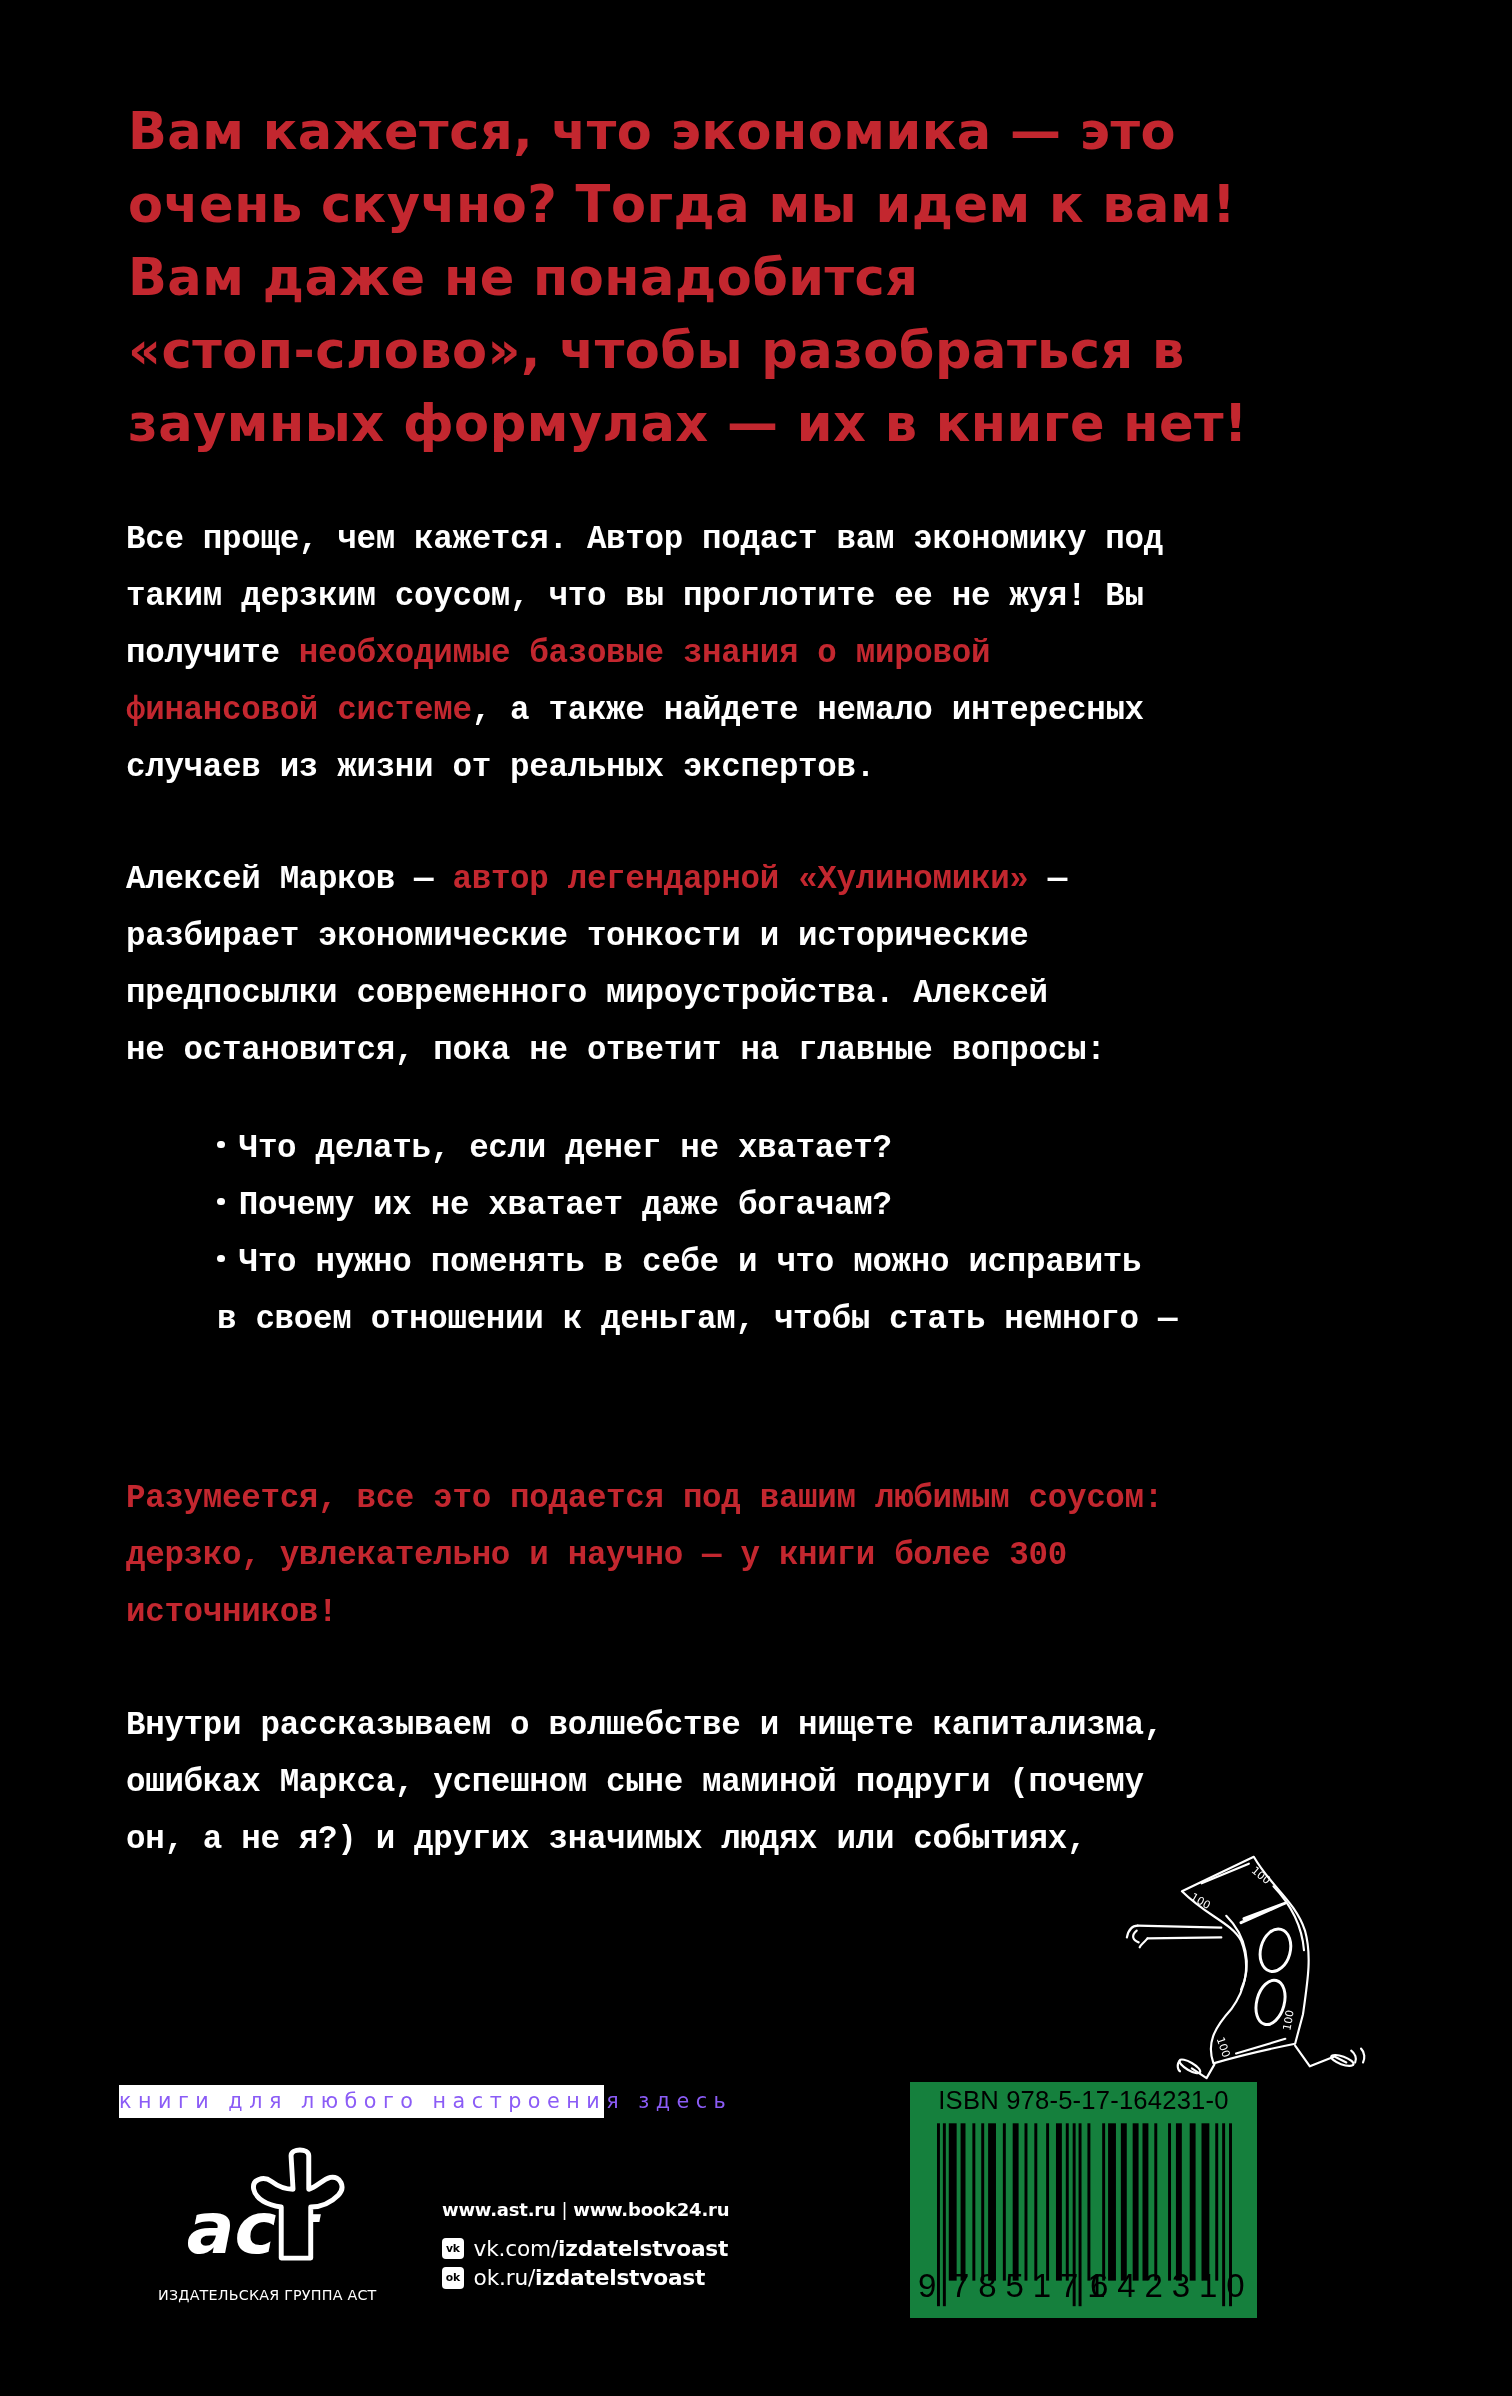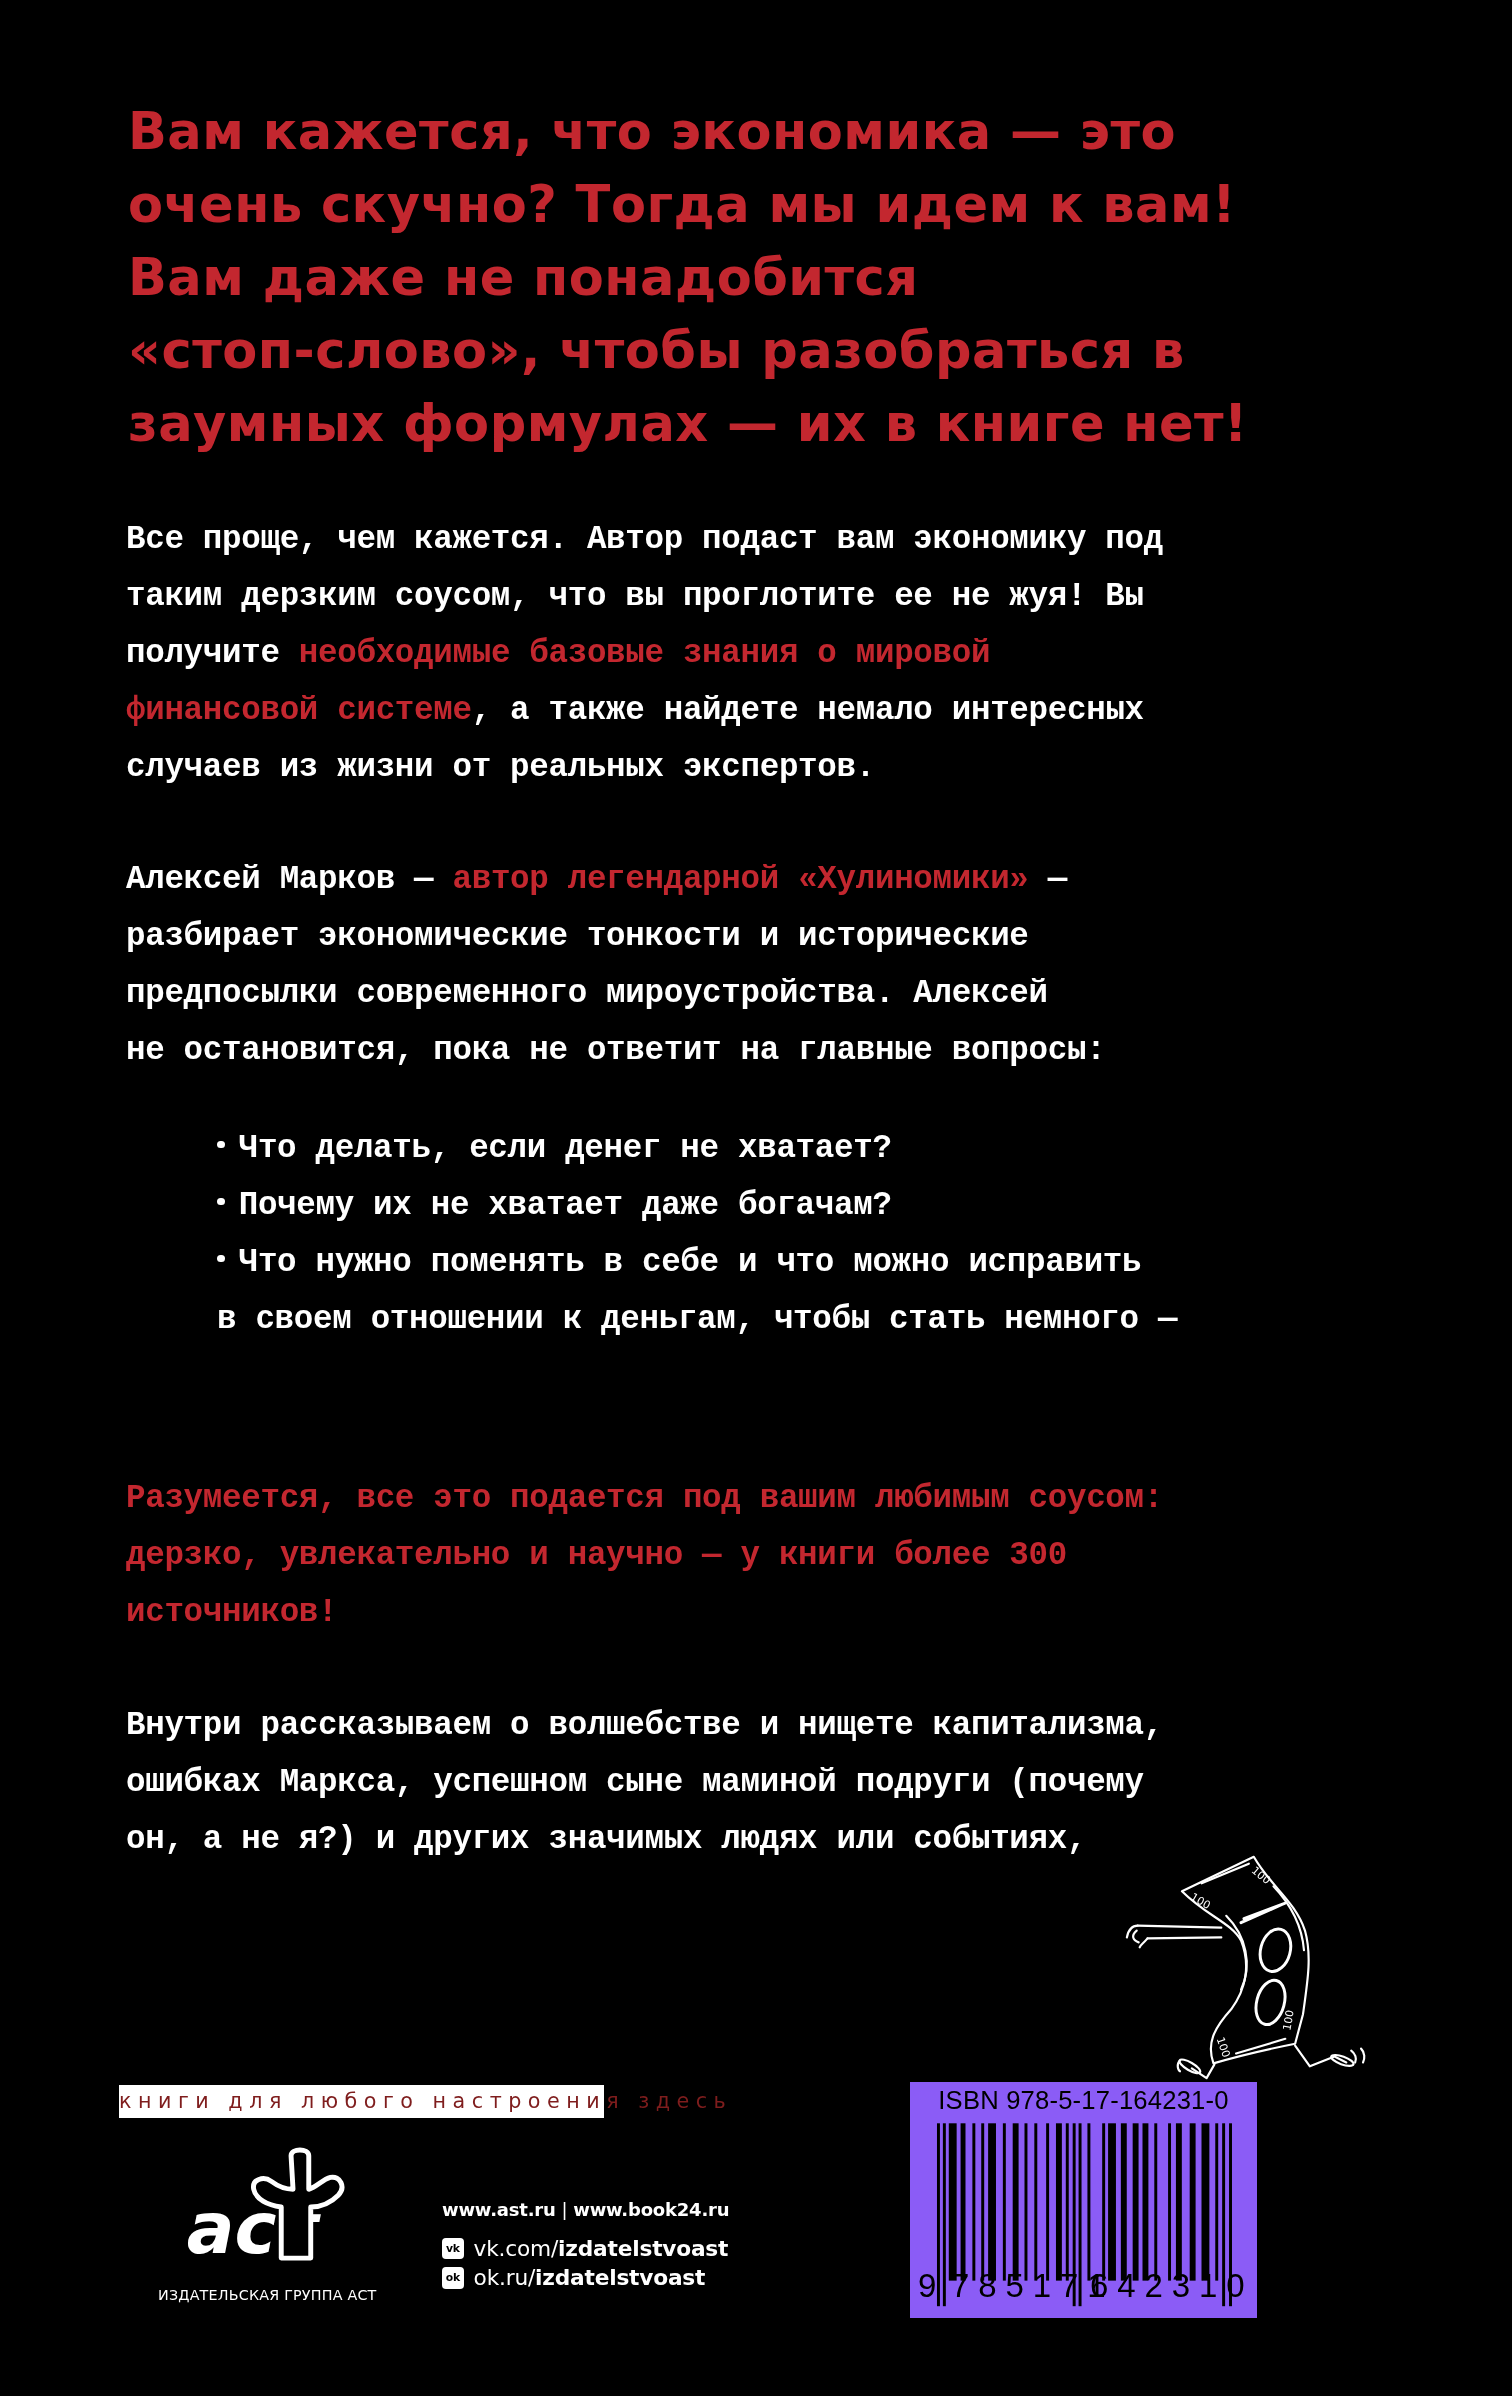--- a/index.html
+++ b/index.html
@@ -28,42 +28,42 @@
   #bullets { top: 1120px; left: 217px; }
   #par-3 { top: 1470px; }
   #par-4 { top: 1697px; }
 
   .bullet-dot { display: inline-block; width: 7.9px; height: 7.9px; border-radius: 50%; background: #fff; margin-right: 13.8px; vertical-align: middle; position: relative; top: -3.9px; }
 
   .banknote { position: absolute; left: 1103px; top: 1842px; width: 276px; height: 246px; }
 
   .tagline {
     position: absolute; left: 119px; top: 2085px; width: 485px; height: 32.5px;
-    background: #fff; color: #7f1d1d;
+    background: #fff; color: #8b5cf6;
     font-family: "DejaVu Sans", sans-serif; font-size: 20.7px; font-weight: normal;
     letter-spacing: 6.5px; line-height: 32.5px; text-align: center; white-space: nowrap;
   }
 
   .ast-logo { position: absolute; left: 177px; top: 2140px; width: 177px; height: 128px; }
   .publisher-name {
     position: absolute; left: 158px; top: 2287px; width: 236px;
     font-family: "DejaVu Sans", sans-serif; font-size: 14.3px; font-weight: normal;
     color: #fff; white-space: nowrap; letter-spacing: 0.2px;
   }
 
   .links { position: absolute; left: 442px; top: 2199px; font-family: "DejaVu Sans", sans-serif; color: #fff; }
   .links .site { font-size: 18px; font-weight: bold; white-space: nowrap; display: block; margin-bottom: 13.8px; letter-spacing: -0.2px; }
   .links .site .sep { font-weight: normal; margin: 0 5.9px; }
   .links .social { display: flex; align-items: center; font-size: 21.7px; line-height: 29.6px; white-space: nowrap; letter-spacing: -0.2px; }
   .links .social .ico { width: 21.7px; height: 21.7px; background: #fff; border-radius: 3.9px; color: #000; font-size: 10.8px; font-weight: bold; display: inline-flex; align-items: center; justify-content: center; margin-right: 9.9px; }
   .links .social b { font-weight: bold; }
 
   .barcode-box {
     position: absolute; left: 910px; top: 2082px; width: 347px; height: 236px;
-    background: #8b5cf6; color: #000; font-family: "Liberation Sans", sans-serif;
+    background: #15803d; color: #000; font-family: "Liberation Sans", sans-serif;
   }
   .isbn-text { position: absolute; left: 0; top: 3.9px; width: 100%; text-align: center; font-size: 25.6px; letter-spacing: 0.2px; }
   .barcode-svg { position: absolute; left: 0; top: 0; }
   .ean-digits { position: absolute; top: 185px; font-size: 33px; letter-spacing: 0; }
 </style>
 </head>
 <body>
 
 <div class="headline">
   <span class="line">Вам кажется, что экономика — это</span>

